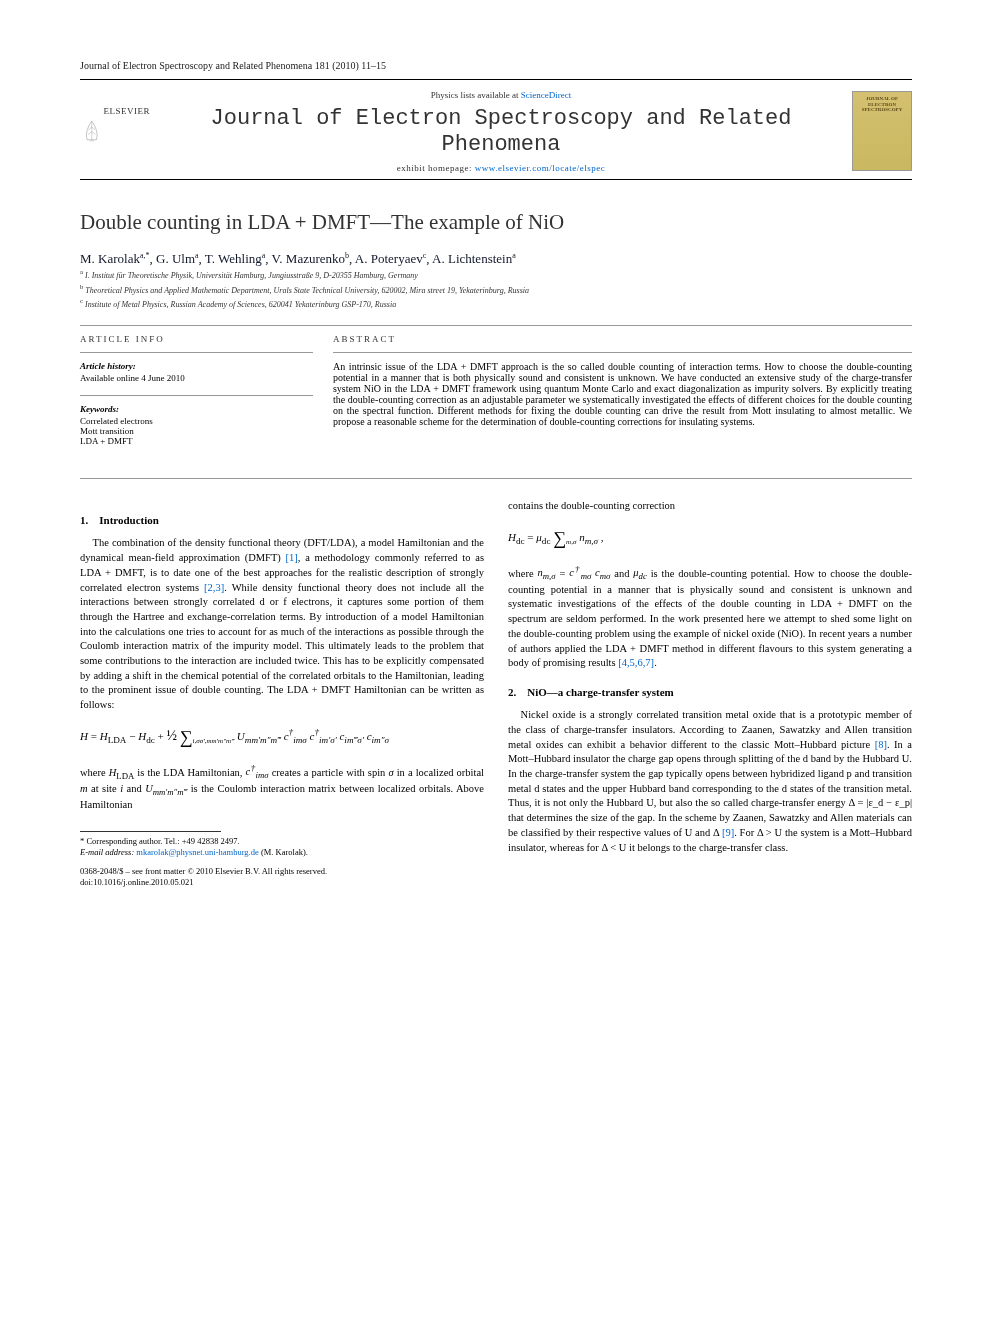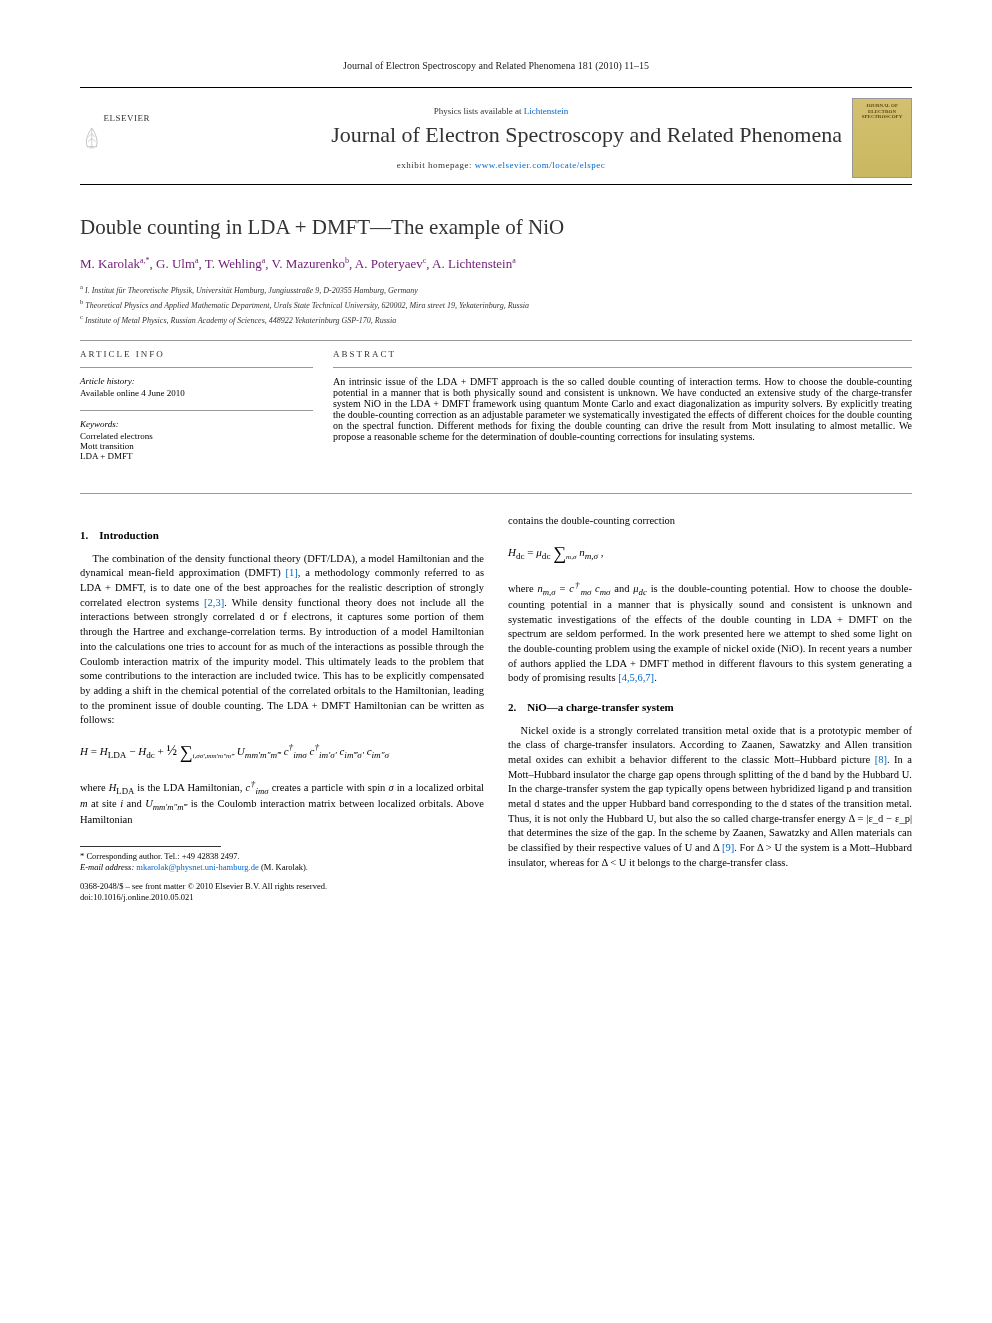--- a/index.html
+++ b/index.html
@@ -8,24 +8,24 @@
     background: #fff;
     width: 992px;
     margin: 0 auto;
     color: #000;
     font-size: 12px;
   }
   .page {
     padding: 60px 80px 40px 80px;
   }
   .journal-header {
-    text-align: center;
+    text-align: left;
     font-size: 10px;
     color: #222;
-    margin-bottom: 16px;
+    margin-bottom: 8px;
   }
   .divider {
     border-top: 1px solid #000;
     margin: 4px 0;
   }
   .header-box {
     display: flex;
     align-items: center;
     justify-content: space-between;
     padding: 6px 0;
@@ -52,26 +52,25 @@
     text-align: center;
     padding: 0 10px;
   }
   .contents-line {
     font-size: 9px;
     color: #333;
     margin-bottom: 6px;
   }
   .contents-line a { color: #0066cc; text-decoration: none; }
   .journal-title {
-    font-family: Liberation Serif, serif;
+    font-family: Liberation Mono, monospace;
     font-size: 22px;
     color: #333;
     line-height: 1.2;
-    margin-bottom: 12px;
-    text-align: right;
+    margin-bottom: 4px;
   }
   .homepage-line {
     font-size: 9px;
     color: #333;
     letter-spacing: 0.5px;
   }
   .homepage-line a { color: #0066cc; text-decoration: none; }
   .cover-thumb {
     width: 60px;
     height: 80px;
@@ -88,22 +87,21 @@
   }
   .article-title {
     font-family: Liberation Serif, serif;
     font-size: 21px;
     font-weight: normal;
     color: #333;
     margin-bottom: 16px;
   }
   .authors {
     font-size: 13px;
-    color: #701a75;
-    margin-bottom: 10px;
+    color: #0f172a;
   }
   .authors sup { font-size: 8px; }
   .affiliations {
     font-size: 8px;
     font-style: italic;
     color: #333;
     line-height: 1.5;
     margin-bottom: 14px;
   }
   .affiliations sup { font-style: normal; }
@@ -127,21 +125,21 @@
   }
   .section-label {
     font-size: 9px;
     letter-spacing: 2px;
     font-weight: normal;
     color: #333;
     text-transform: uppercase;
     margin-bottom: 8px;
   }
   .info-block { margin-bottom: 12px; }
-  .info-heading { font-style: italic; margin-bottom: 2px; }
+  .info-heading { font-style: italic; margin-bottom: 2px; font-weight: bold; }
   .copyright {
     text-align: right;
     font-size: 10px;
     margin-top: 4px;
   }
   .body-columns {
     display: flex;
     gap: 24px;
     margin-top: 20px;
   }
@@ -182,40 +180,40 @@
     <div class="elsevier-logo">
       <svg class="elsevier-tree" viewBox="0 0 50 55">
         <path d="M25 5 Q18 15 15 25 Q12 35 15 45 L35 45 Q38 35 35 25 Q32 15 25 5 Z" fill="none" stroke="#666" stroke-width="0.8"></path>
         <path d="M25 8 L25 45 M25 18 L18 24 M25 18 L32 24 M25 28 L17 34 M25 28 L33 34" stroke="#666" stroke-width="0.6" fill="none"></path>
         <path d="M20 48 Q25 46 30 48" stroke="#666" stroke-width="0.6" fill="none"></path>
       </svg>
       <div class="elsevier-text">ELSEVIER</div>
     </div>
     <div class="journal-center">
       <div class="contents-line">
-        <span>Physics lists available at </span><a>Lichtenstein</a>
+        <span>Physics lists available at </span><a>ScienceDirect</a>
       </div>
       <div class="journal-title">Journal of Electron Spectroscopy and Related Phenomena</div>
       <div class="homepage-line">
         <span>exhibit homepage: </span><a>www.elsevier.com/locate/elspec</a>
       </div>
     </div>
     <div class="cover-thumb">
       <div style="font-weight:bold;font-size:5px;line-height:1.1;">JOURNAL OF ELECTRON SPECTROSCOPY</div>
     </div>
   </div>
 
   <h1 class="article-title">Double counting in LDA + DMFT—The example of NiO</h1>
 
   <div class="authors" id="authors-slot">M. Karolak<sup>a,*</sup>, G. Ulm<sup>a</sup>, T. Wehling<sup>a</sup>, V. Mazurenko<sup>b</sup>, A. Poteryaev<sup>c</sup>, A. Lichtenstein<sup>a</sup></div>
 
   <div class="affiliations">
     <div><sup>a</sup> <span>I. Institut für Theoretische Physik, Universität Hamburg, Jungiusstraße 9, D-20355 Hamburg, Germany</span></div>
     <div><sup>b</sup> <span>Theoretical Physics and Applied Mathematic Department, Urals State Technical University, 620002, Mira street 19, Yekaterinburg, Russia</span></div>
-    <div><sup>c</sup> <span>Institute of Metal Physics, Russian Academy of Sciences, 448922 Yekaterinburg GSP-170, Russia</span></div>
+    <div><sup>c</sup> <span>Institute of Metal Physics, Russian Academy of Sciences, 620041 Yekaterinburg GSP-170, Russia</span></div>
   </div>
 
   <div class="thin-divider"></div>
 
   <div class="info-abstract">
     <div class="info-col">
       <div class="section-label">article info</div>
       <div class="thin-divider"></div>
       <div class="info-block">
         <div class="info-heading">Article history:</div>

